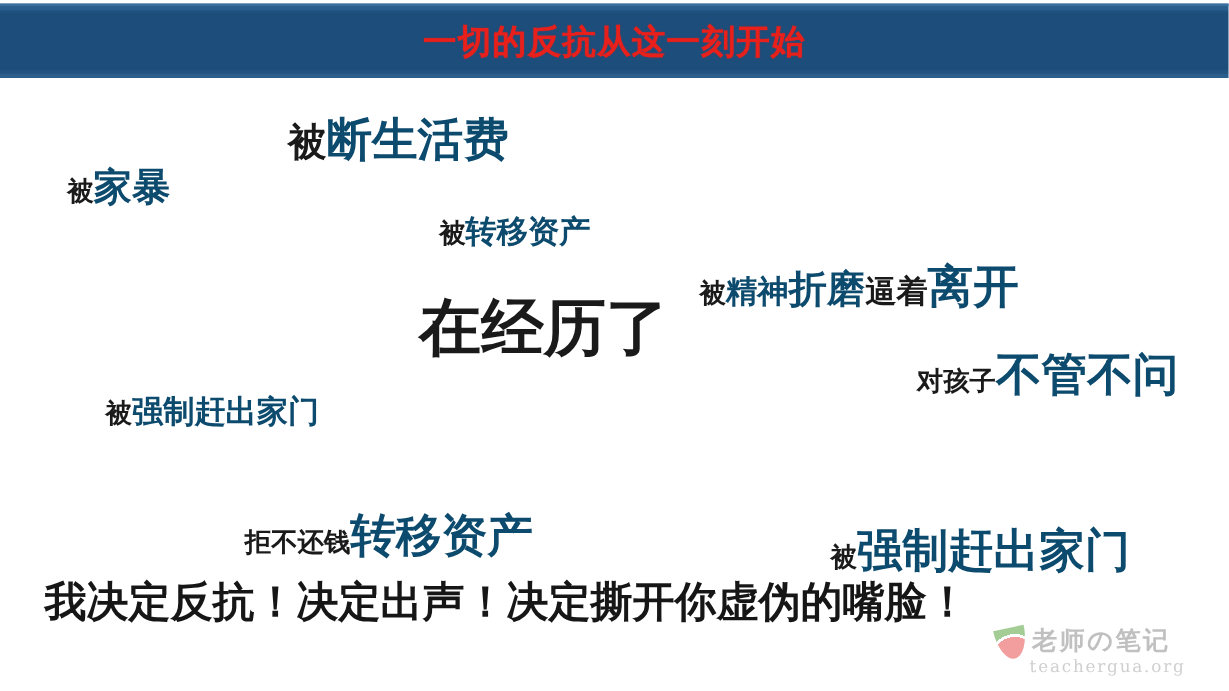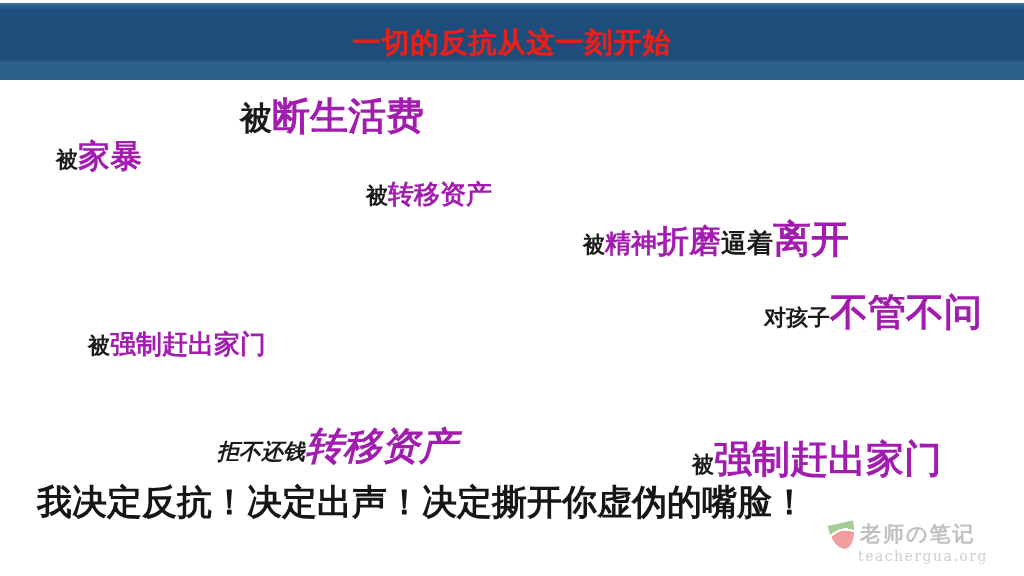--- a/index.html
+++ b/index.html
@@ -17,21 +17,21 @@
     background: #ffffff;
     overflow: hidden;
   }
 
   
   #title-banner {
     position: absolute;
     left: 0;
     top: 3px;
     width: 1024px;
-    height: 77px;
+    height: 62px;
     background: #1d4d7a;
     background: linear-gradient(to bottom,
         #2a5f8d 0px, #2a5f8d 5px,
         #1f5280 6px, #1f5280 7px,
         #1d4d7a 8px, #1d4d7a 55px,
         #23537f 56px, #23537f 58px,
         #2d5f8c 59px, #2d5f8c 61px);
     display: flex;
     align-items: center;
     justify-content: center;
@@ -58,21 +58,21 @@
 
   
   .wc-item {
     position: absolute;
     white-space: nowrap;
     font-weight: bold;
     line-height: 1;
     font-family: "DejaVu Sans", "Liberation Sans", sans-serif;
   }
   .wc-item .blk { color: #1a1a1a; }
-  .wc-item .red { color: #a21caf; }
+  .wc-item .red { color: #0c4a6e; }
   .wc-item .seg { display: inline-block; vertical-align: baseline; }
   .s-sm { font-size: 22px; }
   .s-md { font-size: 26px; }
   .s-lg { font-size: 32px; }
   .s-xl { font-size: 38px; }
   .s-2xl { font-size: 44px; }
   .s-3xl { font-size: 52px; }
 
   
   #bottom-slogan {
@@ -153,31 +153,34 @@
 
   <div class="wc-item" style="left:366px; top:181px;">
     <span class="seg blk s-sm">被</span><span class="seg red s-md">转移资产</span>
   </div>
 
 
   <div class="wc-item" style="left:583px; top:220px;">
     <span class="seg blk s-sm">被</span><span class="seg red s-md">精神</span><span class="seg red s-lg">折磨</span><span class="seg blk s-md">逼着</span><span class="seg red s-xl">离开</span>
   </div>
 
+  <div class="wc-item" style="left:349px; top:248px;">
+    <span class="seg blk s-3xl">在经历了</span>
+  </div>
 
   <div class="wc-item" style="left:764px; top:293px;">
     <span class="seg blk s-sm">对孩子</span><span class="seg red s-xl">不管不问</span>
   </div>
 
   <div class="wc-item" style="left:88px; top:331px;">
     <span class="seg blk s-sm">被</span><span class="seg red s-md">强制赶出家门</span>
   </div>
 
 
-  <div class="wc-item" style="left:217px; top:427px;font-style:italic;">
+  <div class="wc-item" style="left:204px; top:427px;">
     <span class="seg blk s-sm">拒不还钱</span><span class="seg red s-xl">转移资产</span>
   </div>
 
   <div class="wc-item" style="left:692px; top:440px;">
     <span class="seg blk s-sm">被</span><span class="seg red s-xl">强制赶出家门</span>
   </div>
 
   <div id="bottom-slogan">我决定反抗！决定出声！决定撕开你虚伪的嘴脸！</div>
 
   <div id="watermark">

